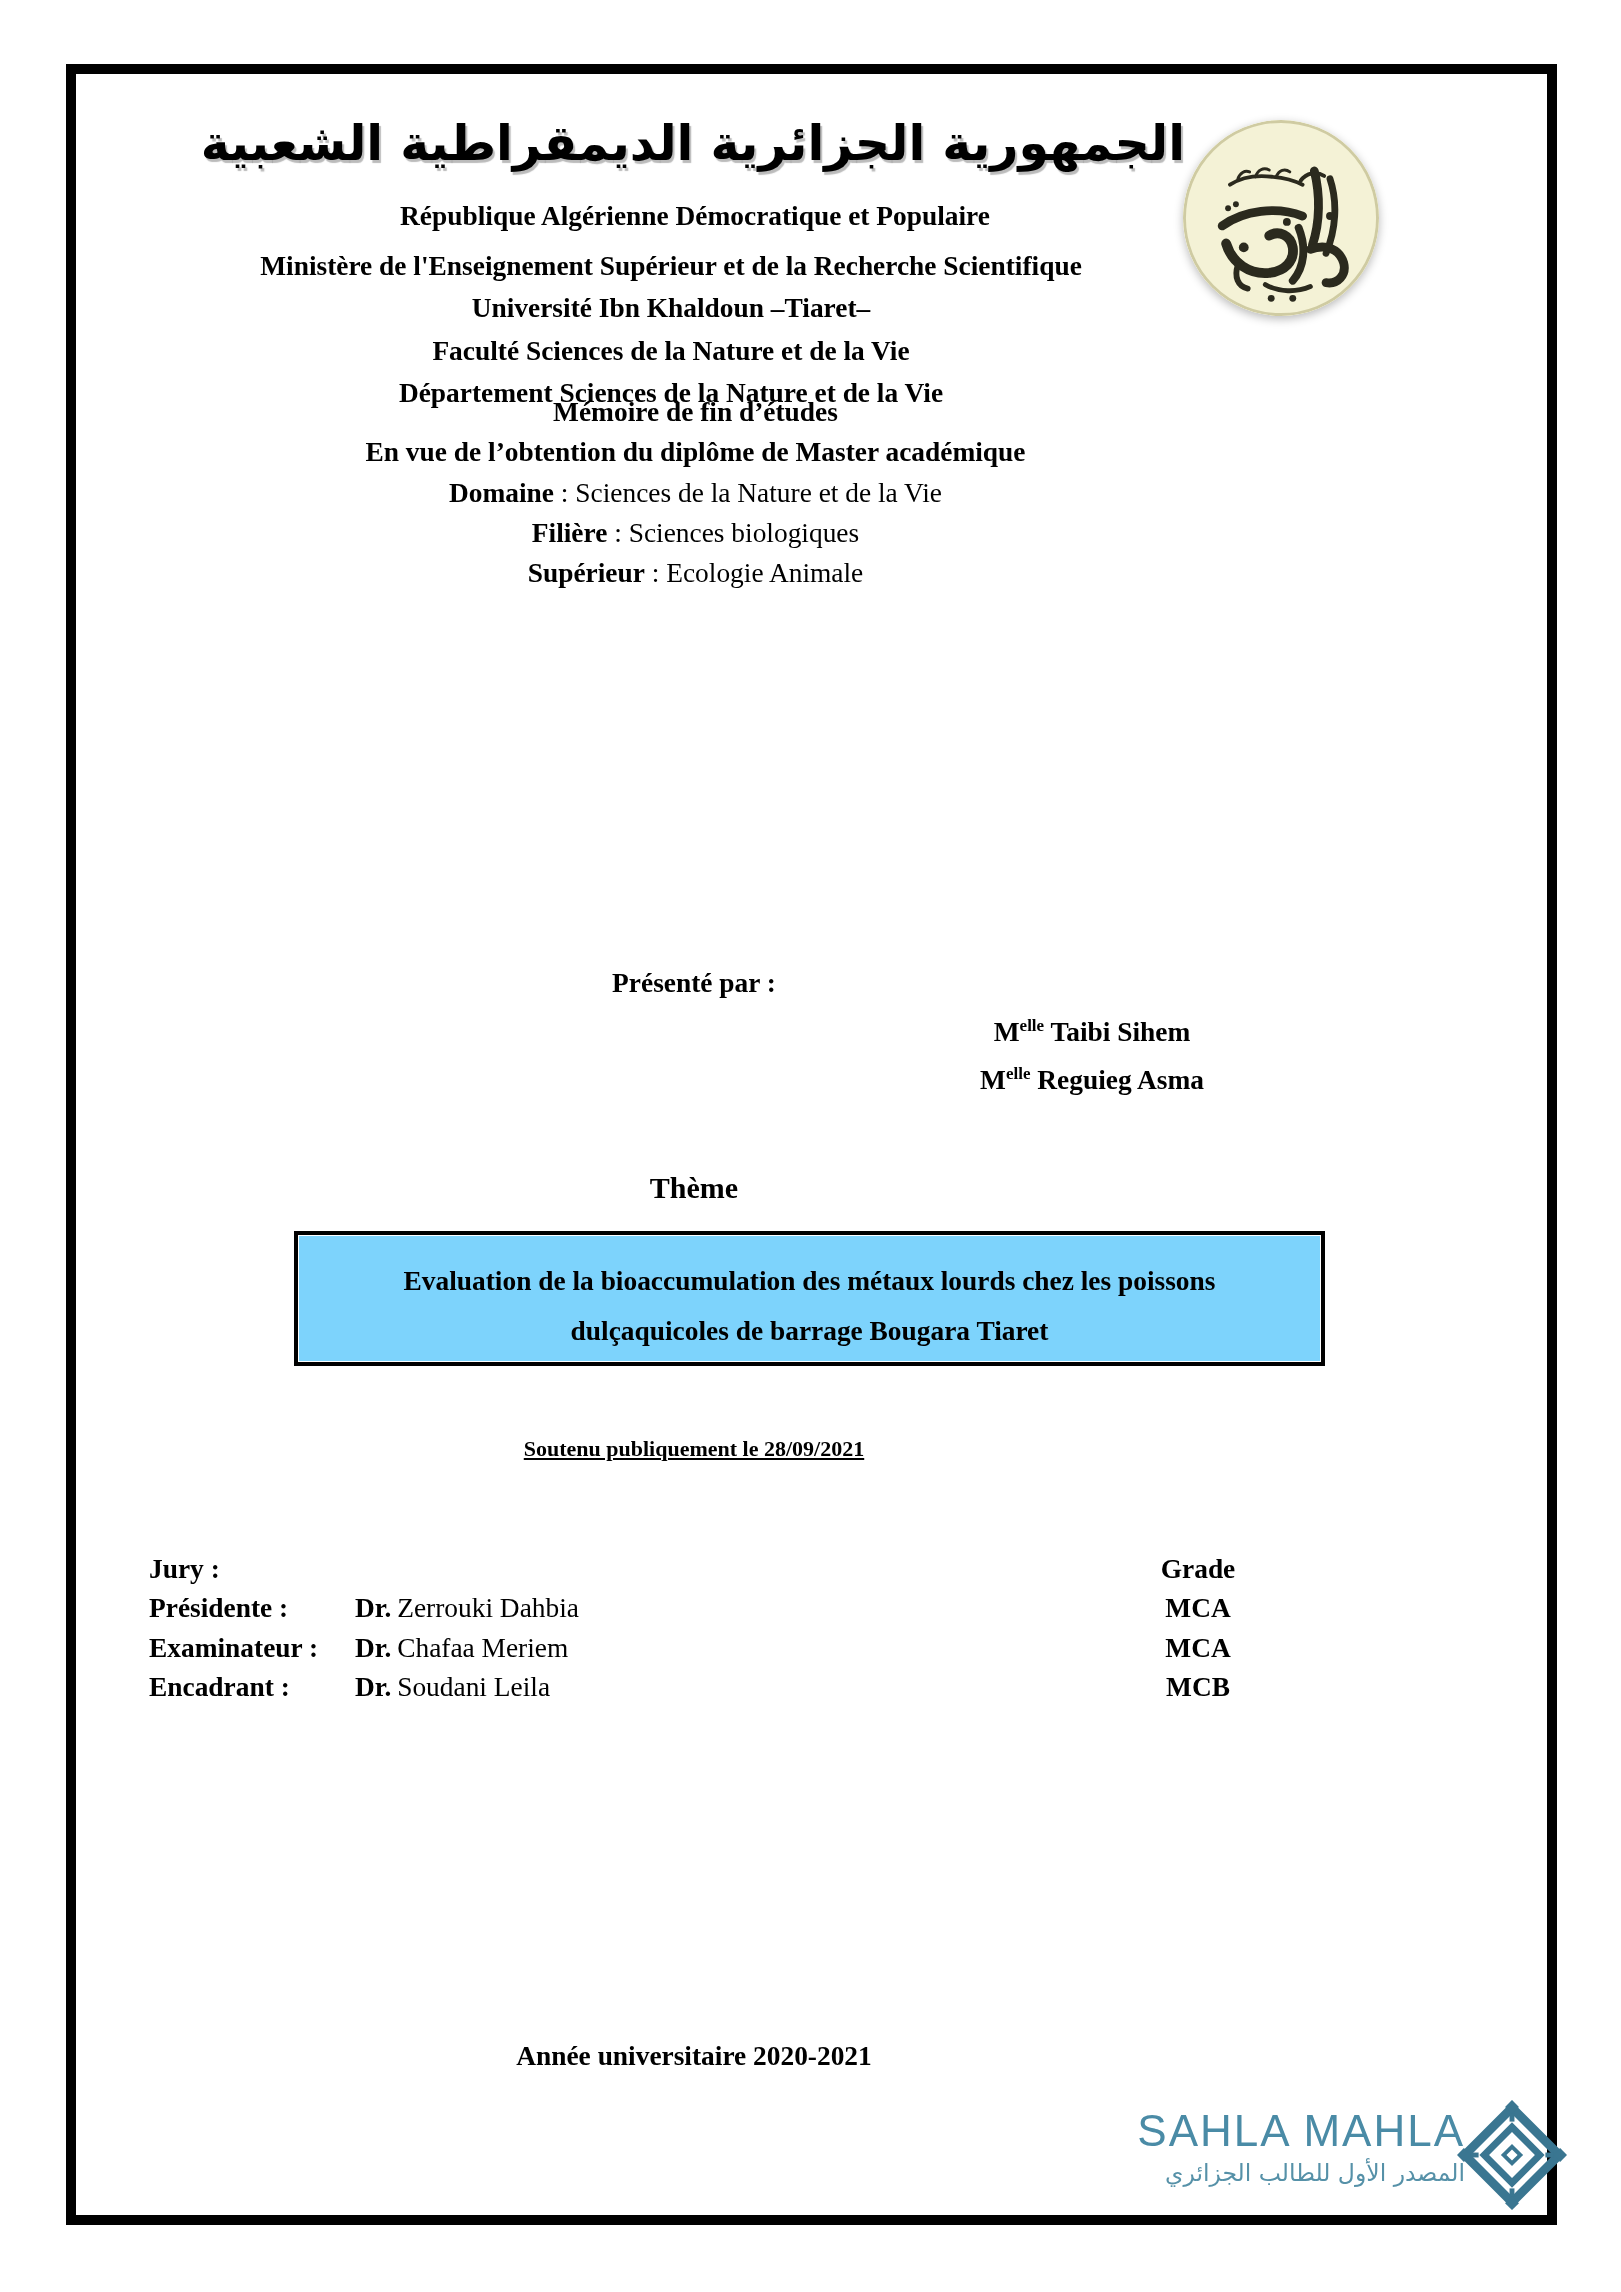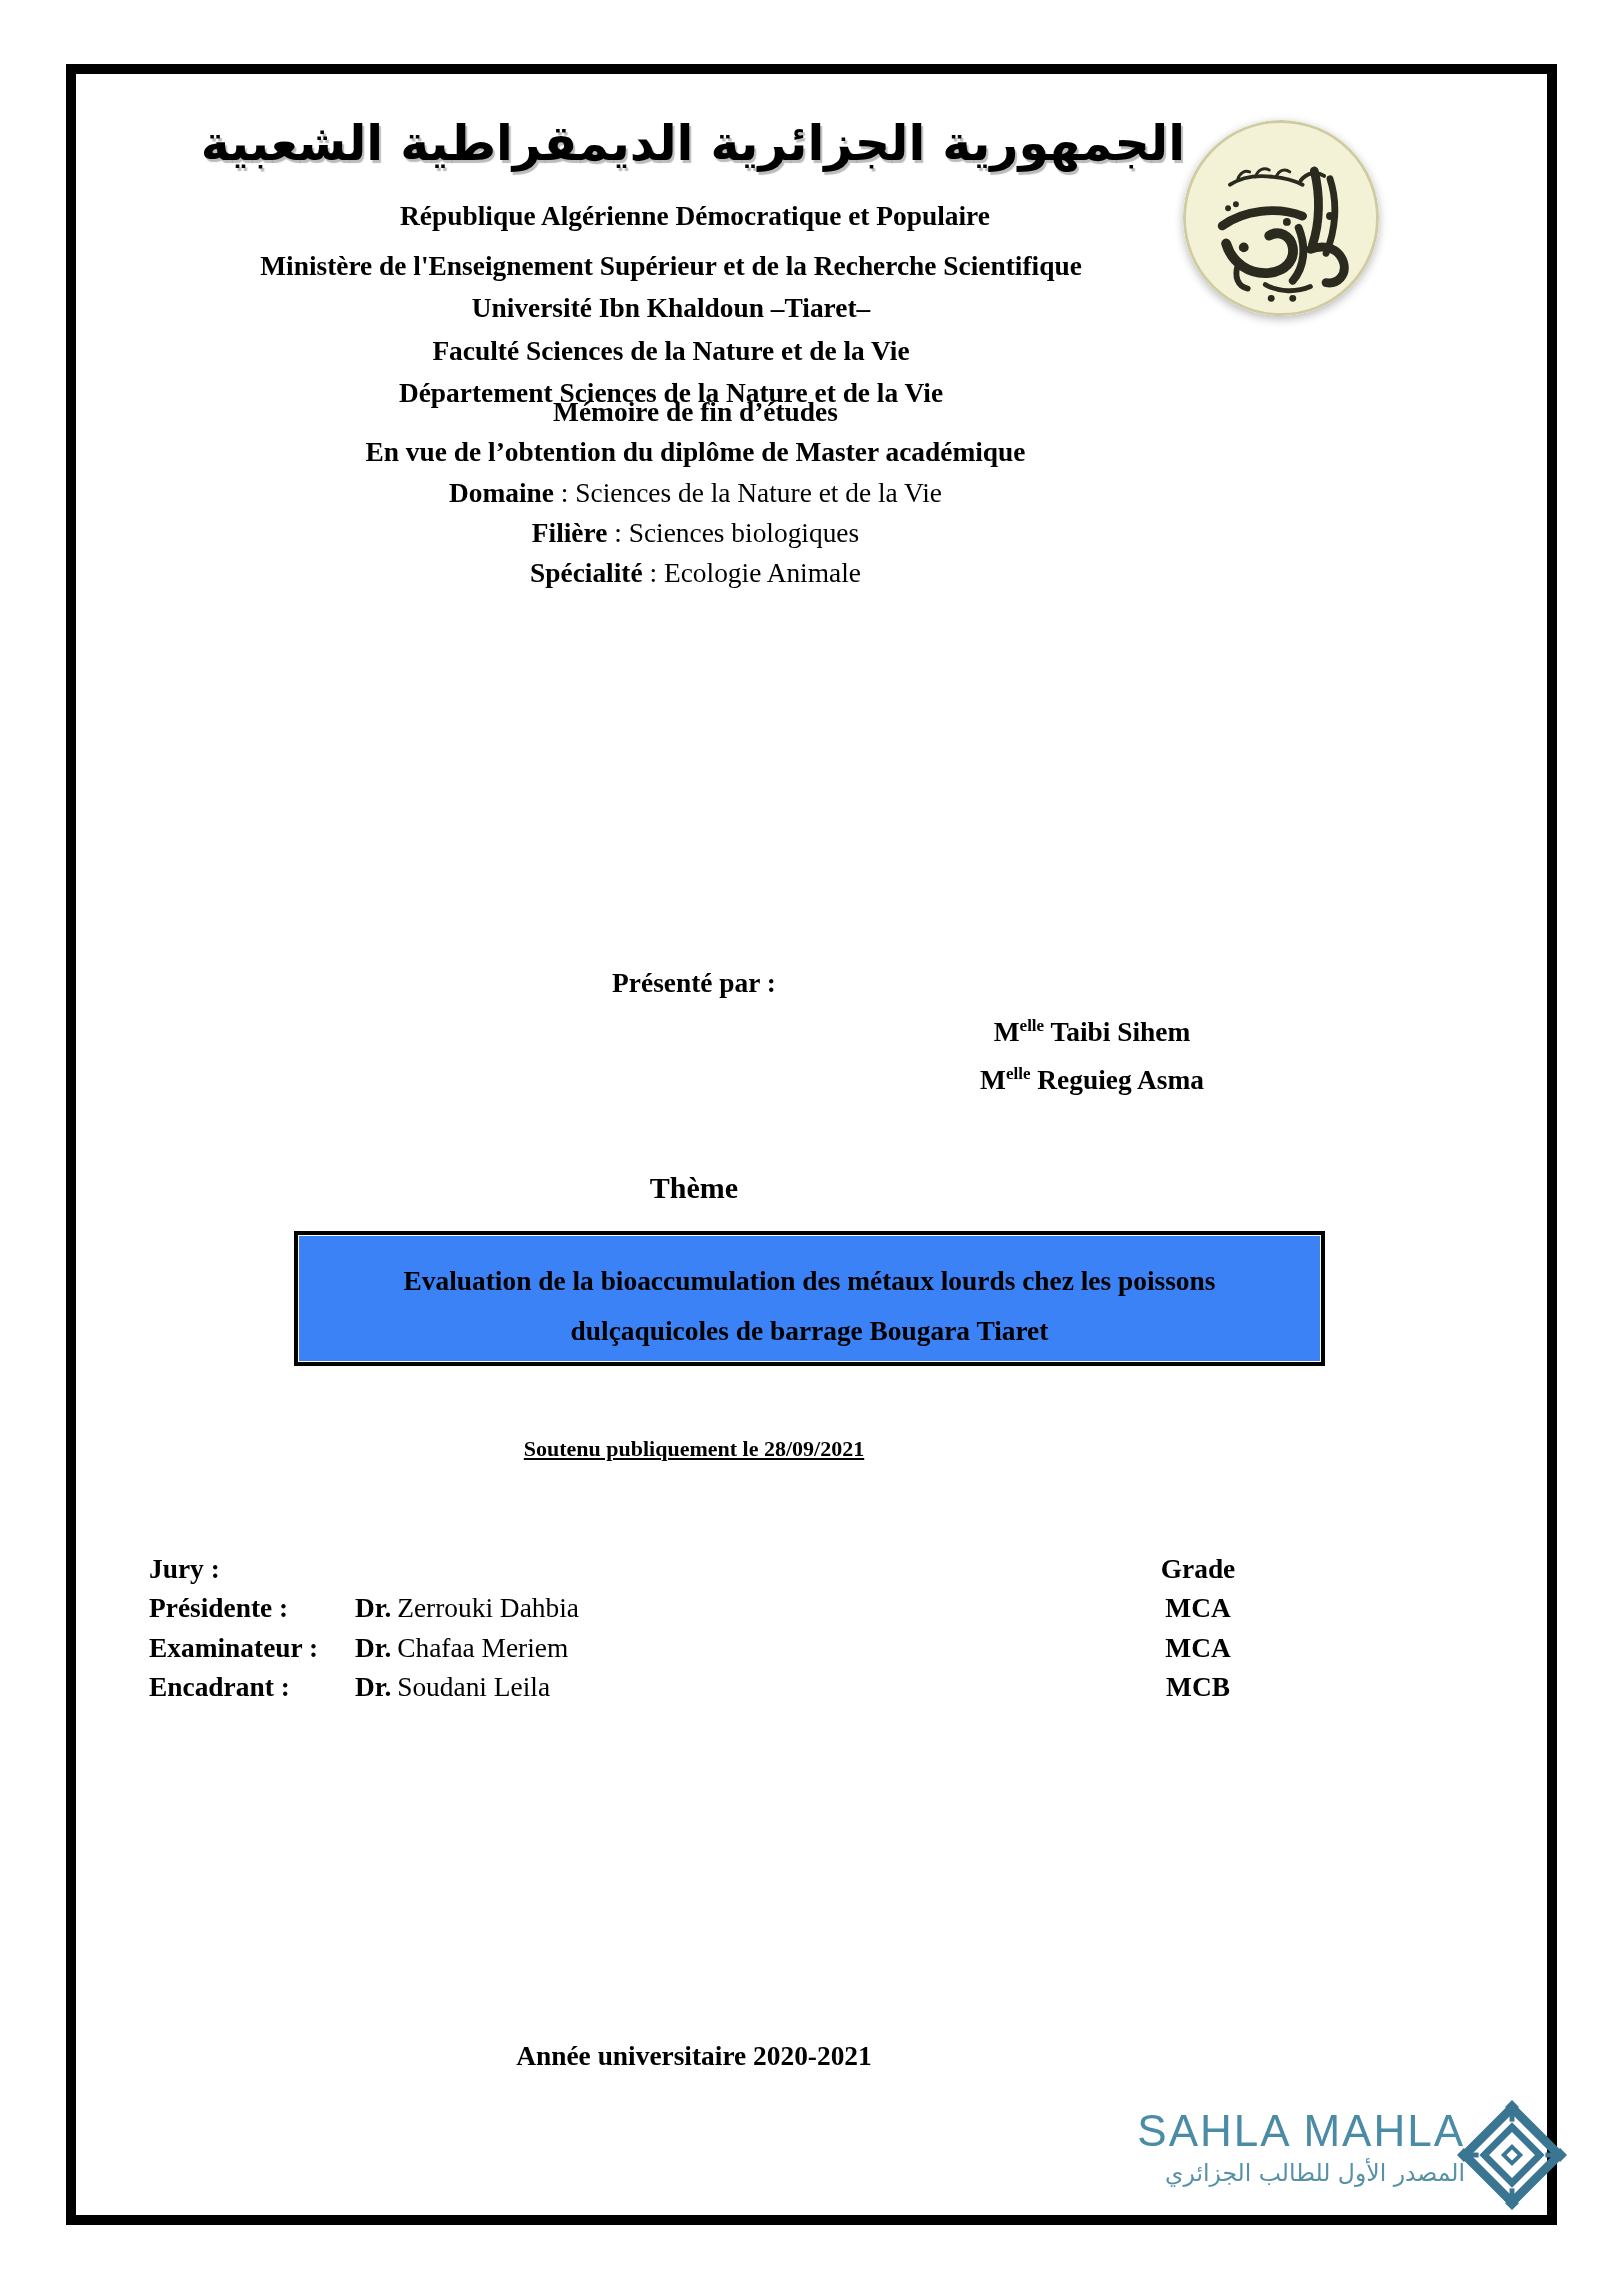--- a/index.html
+++ b/index.html
@@ -152,21 +152,21 @@
     font-weight: 700;
   }
   #theme-box {
     position: absolute;
     left: 216px;
     top: 1155px;
     width: 1031px;
     height: 135px;
     border: 4.9px solid #000000;
     box-sizing: border-box;
-    background: #3b82f6;
+    background: #7dd3fc;
   }
   #theme-box-inner {
     position: absolute;
     left: 0; top: 0; right: 0; bottom: 0;
     border: 1px solid #ffffff;
     box-sizing: border-box;
     padding: 19.6px 25.5px 0 25.5px;
     text-align: center;
     font-size: 27.4px;
     font-weight: 700;
@@ -342,21 +342,21 @@
 
     <div class="diploma-line">
       <span class="bold">Domaine</span><span class="reg"> : </span><span class="reg">Sciences de la Nature et de la Vie</span>
     </div>
 
     <div class="diploma-line">
       <span class="bold">Filière</span><span class="reg"> : </span><span class="reg">Sciences biologiques</span>
     </div>
 
     <div class="diploma-line">
-      <span class="bold">Spécialité</span><span class="reg"> : </span><span class="reg">Ecologie Animale</span>
+      <span class="bold">Supérieur</span><span class="reg"> : </span><span class="reg">Ecologie Animale</span>
     </div>
   </div>
 
   <div id="presented-by-label">Présenté par :</div>
 
   <div class="students">
     <div>
       <span>M</span><sup>elle</sup>
       <span>Taibi Sihem</span>
     </div>

